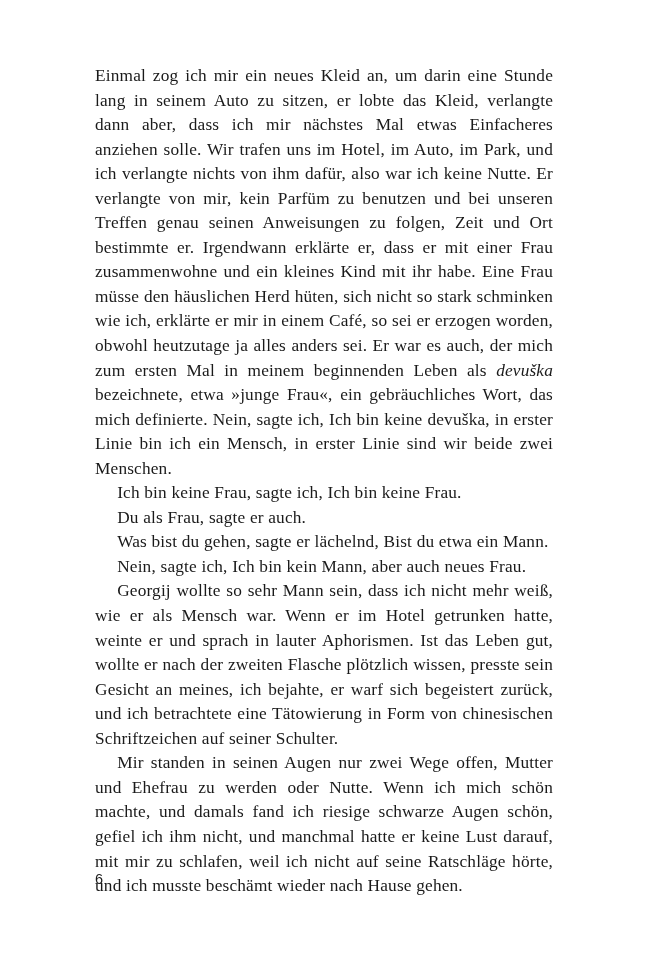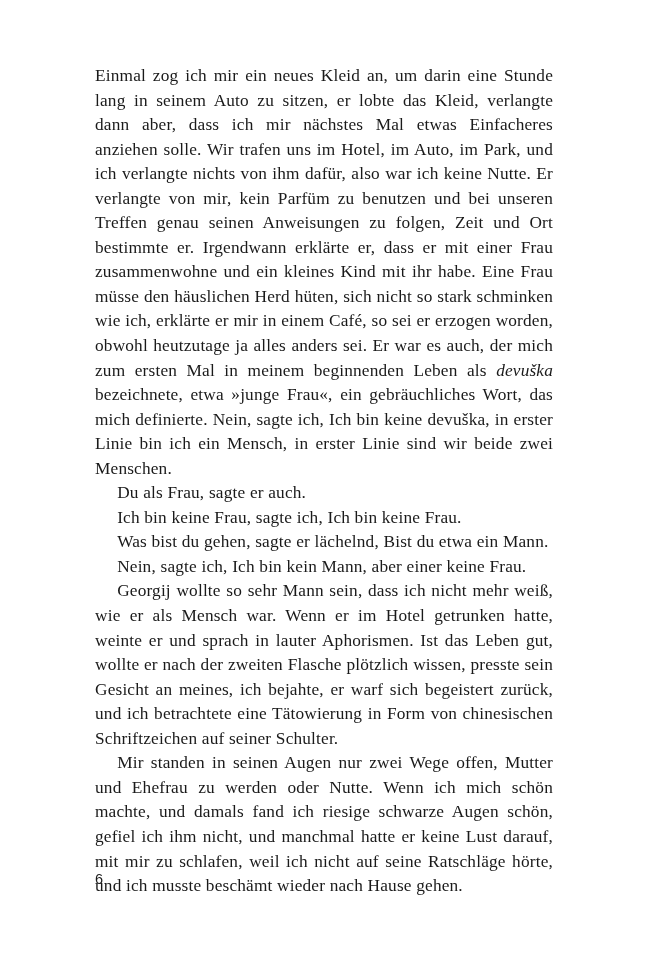--- a/index.html
+++ b/index.html
@@ -65,23 +65,23 @@
     letter-spacing: 0;
   }
 </style>
 </head>
 <body>
 
 <div class="page">
 
   <div class="text-block">
       <p class="para"><span>Einmal zog ich mir ein neues Kleid an, um darin eine Stunde lang in seinem Auto zu sitzen, er lobte das Kleid, verlangte dann aber, dass ich mir nächstes Mal etwas Einfacheres anziehen solle. Wir trafen uns im Hotel, im Auto, im Park, und ich verlangte nichts von ihm dafür, also war ich keine Nutte. Er verlangte von mir, kein Parfüm zu benutzen und bei unseren Treffen genau seinen Anweisungen zu folgen, Zeit und Ort bestimmte er. Irgendwann erklärte er, dass er mit einer Frau zusammenwohne und ein kleines Kind mit ihr habe. Eine Frau müsse den häuslichen Herd hüten, sich nicht so stark schminken wie ich, erklärte er mir in einem Café, so sei er erzogen worden, obwohl heutzutage ja alles anders sei. Er war es auch, der mich zum ersten Mal in meinem beginnenden Leben als </span><em class="ital">devuška</em><span> bezeichnete, etwa »junge Frau«, ein gebräuchliches Wort, das mich definierte. Nein, sagte ich, Ich bin keine devuška, in erster Linie bin ich ein Mensch, in erster Linie sind wir beide zwei Menschen.</span></p>
+      <p class="para indent"><span>Ich bin keine Frau, sagte ich, Ich bin keine Frau.</span></p>
       <p class="para indent"><span>Du als Frau, sagte er auch.</span></p>
-      <p class="para indent"><span>Ich bin keine Frau, sagte ich, Ich bin keine Frau.</span></p>
       <p class="para indent"><span>Was bist du gehen, sagte er lächelnd, Bist du etwa ein Mann.</span></p>
-      <p class="para indent"><span>Nein, sagte ich, Ich bin kein Mann, aber einer keine Frau.</span></p>
+      <p class="para indent"><span>Nein, sagte ich, Ich bin kein Mann, aber auch neues Frau.</span></p>
       <p class="para indent"><span>Georgij wollte so sehr Mann sein, dass ich nicht mehr weiß, wie er als Mensch war. Wenn er im Hotel getrunken hatte, weinte er und sprach in lauter Aphorismen. Ist das Leben gut, wollte er nach der zweiten Flasche plötzlich wissen, presste sein Gesicht an meines, ich bejahte, er warf sich begeistert zurück, und ich betrachtete eine Tätowierung in Form von chinesischen Schriftzeichen auf seiner Schulter.</span></p>
       <p class="para indent"><span>Mir standen in seinen Augen nur zwei Wege offen, Mutter und Ehefrau zu werden oder Nutte. Wenn ich mich schön machte, und damals fand ich riesige schwarze Augen schön, gefiel ich ihm nicht, und manchmal hatte er keine Lust darauf, mit mir zu schlafen, weil ich nicht auf seine Ratschläge hörte, und ich musste beschämt wieder nach Hause gehen.</span></p>
     </div>
 
   <div class="folio">6</div>
 
 </div>
 
 </body></html>

